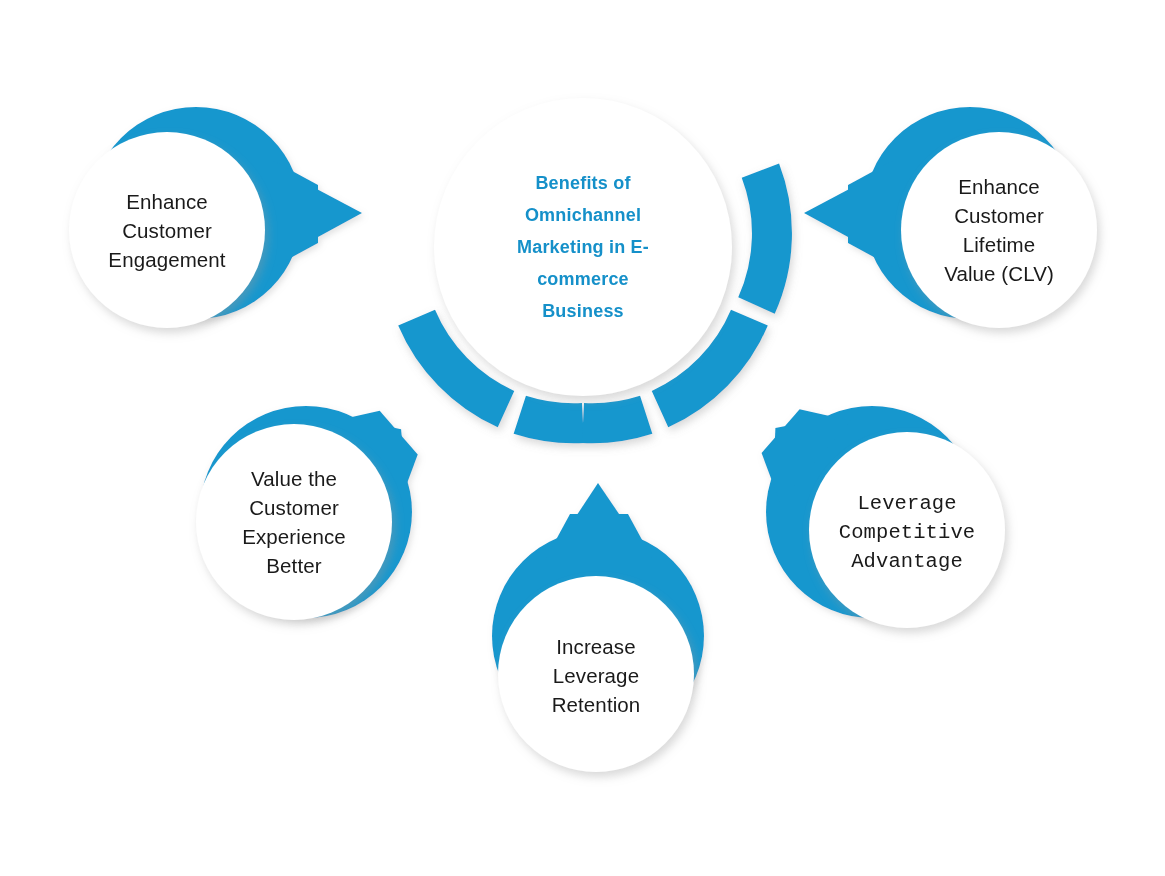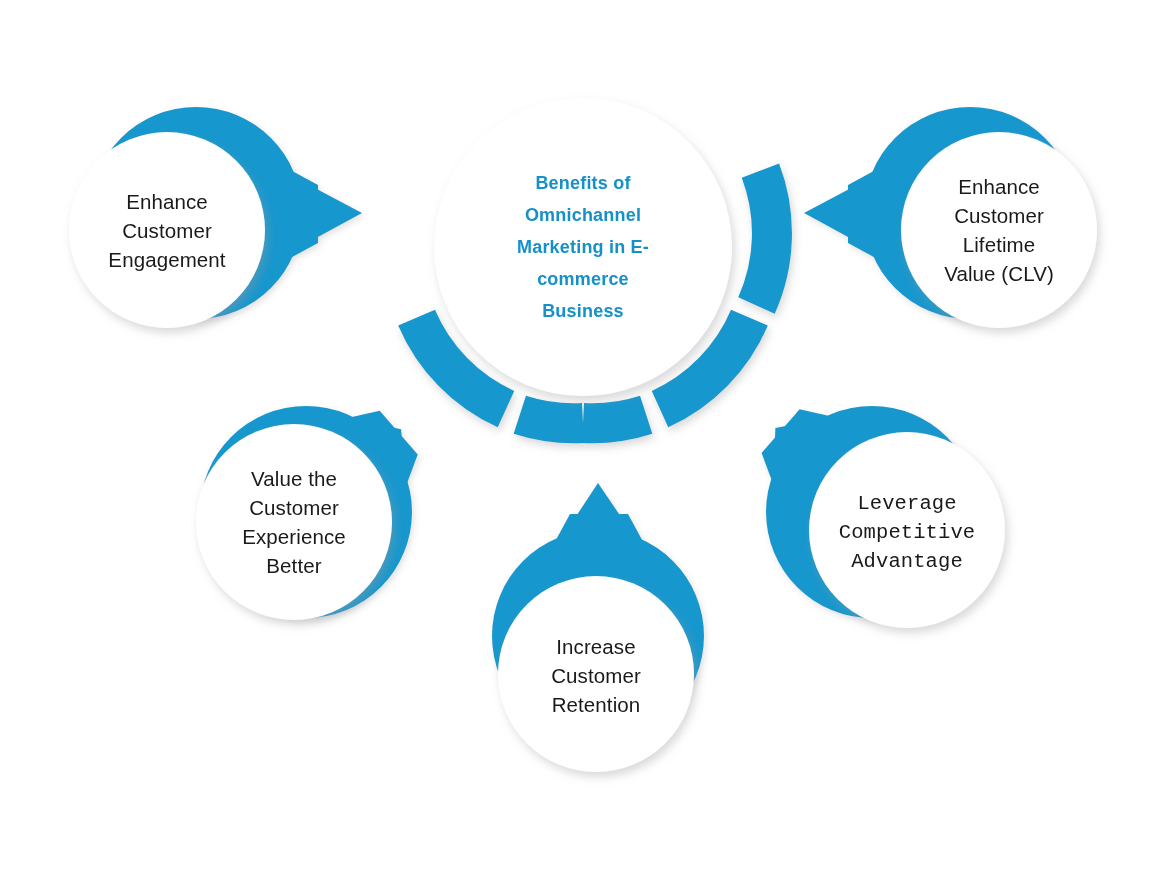--- a/index.html
+++ b/index.html
@@ -159,20 +159,20 @@
 Customer
 Lifetime
 Value (CLV)</div>
 
   <div class="node-label" style="left:204px; top:462px; width:180px; height:120px;">Value the
 Customer
 Experience
 Better</div>
 
   <div class="node-label" style="left:506px; top:630px; width:180px; height:90px;">Increase
-Customer
+Leverage
 Retention</div>
 
   <div class="node-label" style="left:817px; top:487px; width:180px; height:90px;font-family:Liberation Mono, monospace;">Leverage
 Competitive
 Advantage</div>
 
 </div>
 
 </body></html>

